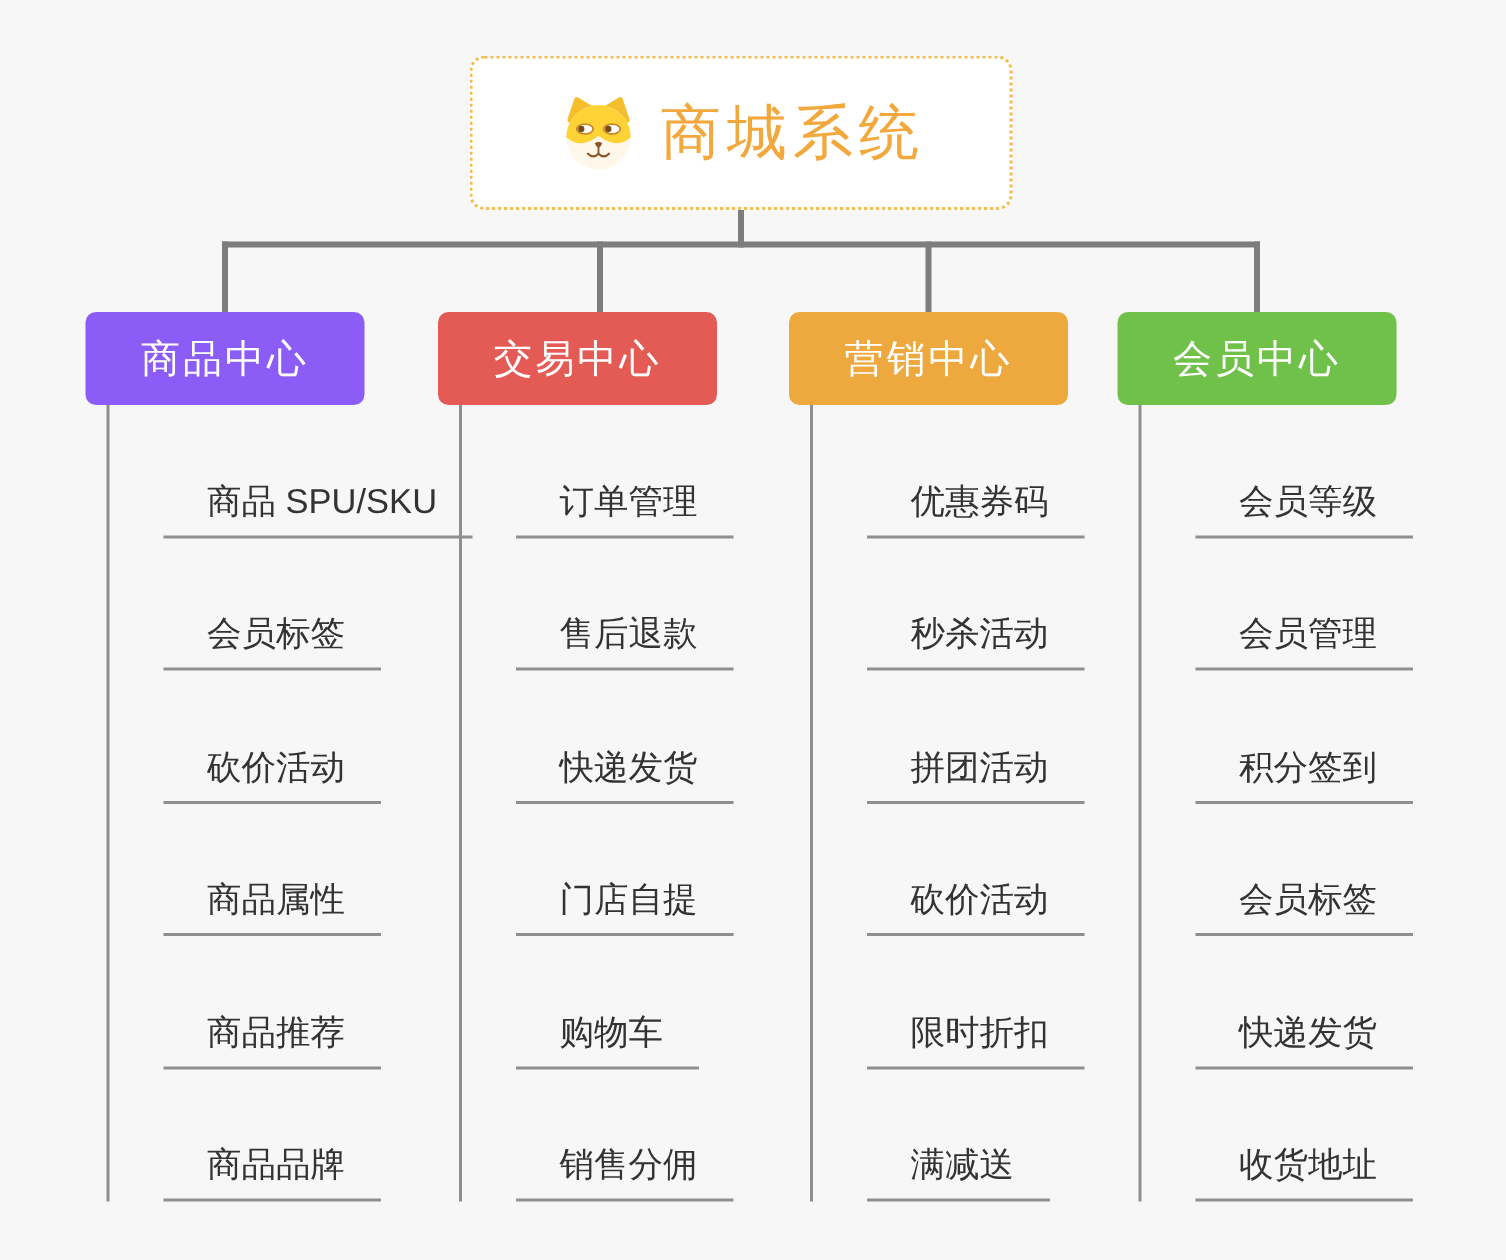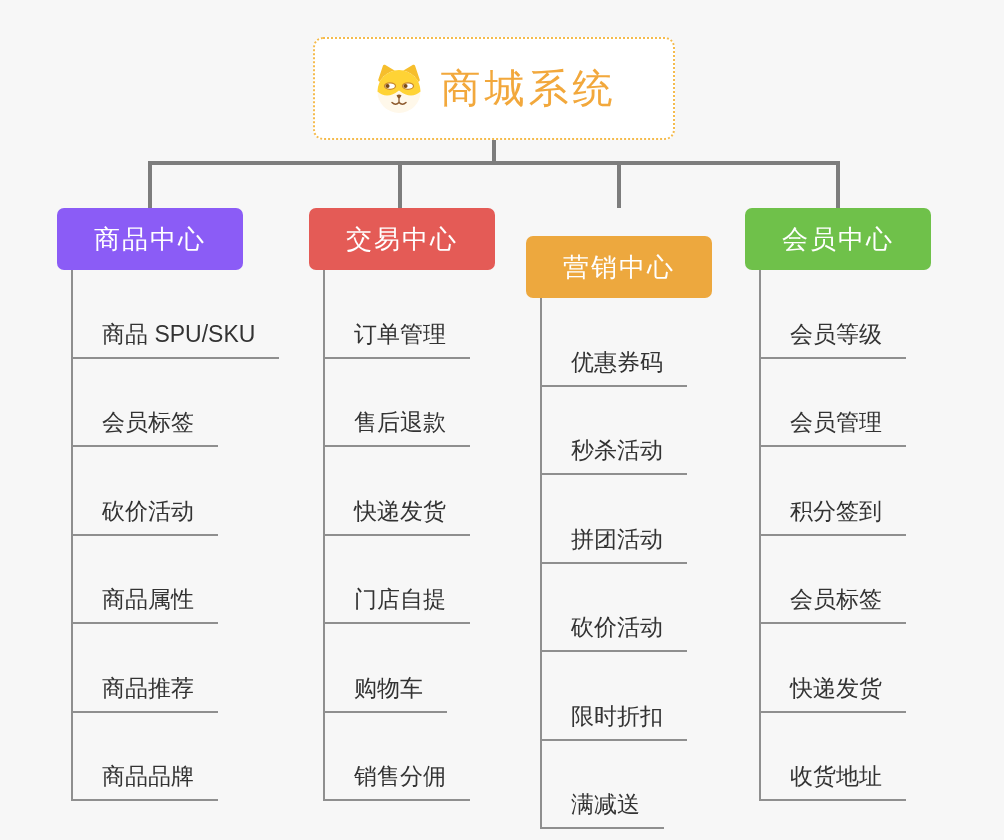--- a/index.html
+++ b/index.html
@@ -32,20 +32,21 @@
   .branch-header{
     width:186px;height:62px;border-radius:7px;
     color:#FFFFFF;font-size:26px;letter-spacing:2px;
     display:flex;align-items:center;justify-content:center;
     box-sizing:border-box;white-space:nowrap;
   }
   .branch-children{
     margin-left:14px;
     border-left:2px solid #8F8F8F;
     width:max-content;
+    padding-left:36px;
   }
   .child-row{height:88.5px;display:flex;align-items:flex-end;}
   .child-label{
     display:inline-block;
     border-bottom:2px solid #8F8F8F;
     padding:0 24px 7px 29px;
     font-size:23px;color:#333333;
     white-space:nowrap;
   }
 </style>
@@ -105,21 +106,21 @@
             <span class="child-label">商品属性</span>
           </div>
           <div class="child-row">
             <span class="child-label">商品推荐</span>
           </div>
           <div class="child-row">
             <span class="child-label">商品品牌</span>
           </div>
         </div>
       </div>
-      <div class="branch" style="left: 309px;">
+      <div class="branch" style="left: 292px;">
         <div class="branch-header" style="background: rgb(228, 91, 86);">交易中心</div>
         <div class="branch-children">
           <div class="child-row">
             <span class="child-label">订单管理</span>
           </div>
           <div class="child-row">
             <span class="child-label">售后退款</span>
           </div>
           <div class="child-row">
             <span class="child-label">快递发货</span>
@@ -129,21 +130,21 @@
           </div>
           <div class="child-row">
             <span class="child-label">购物车</span>
           </div>
           <div class="child-row">
             <span class="child-label">销售分佣</span>
           </div>
         </div>
       </div>
       <div class="branch" style="left: 526px;">
-        <div class="branch-header" style="background: rgb(237, 168, 62); margin-top: 28px;">营销中心</div>
+        <div class="branch-header" style="background: rgb(237, 168, 62);">营销中心</div>
         <div class="branch-children">
           <div class="child-row">
             <span class="child-label">优惠券码</span>
           </div>
           <div class="child-row">
             <span class="child-label">秒杀活动</span>
           </div>
           <div class="child-row">
             <span class="child-label">拼团活动</span>
           </div>

